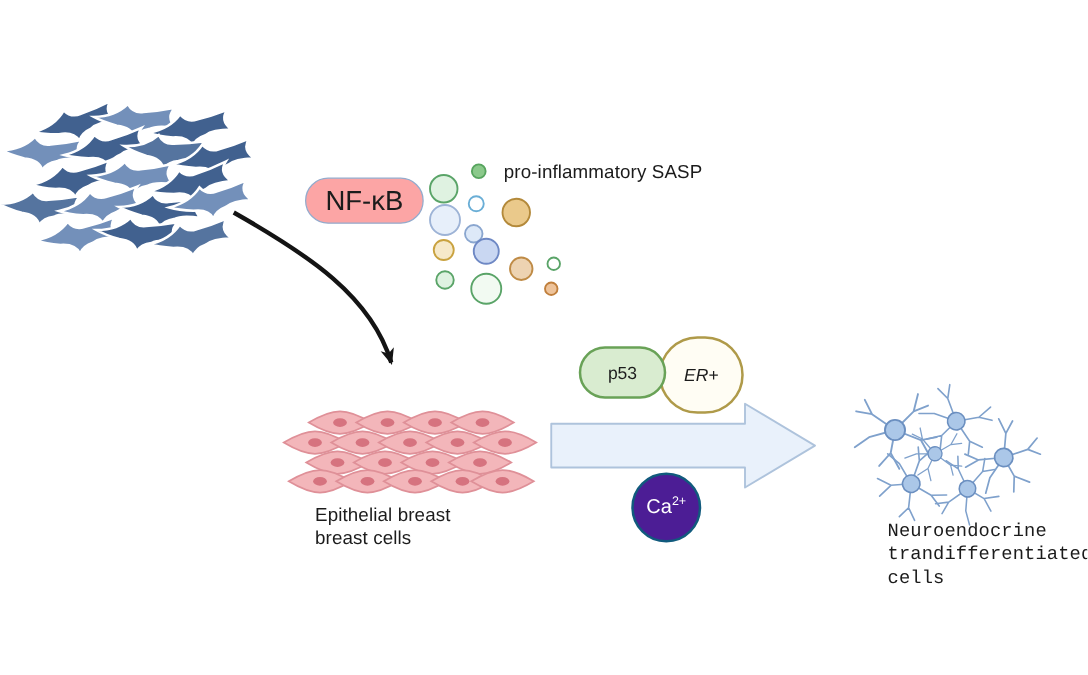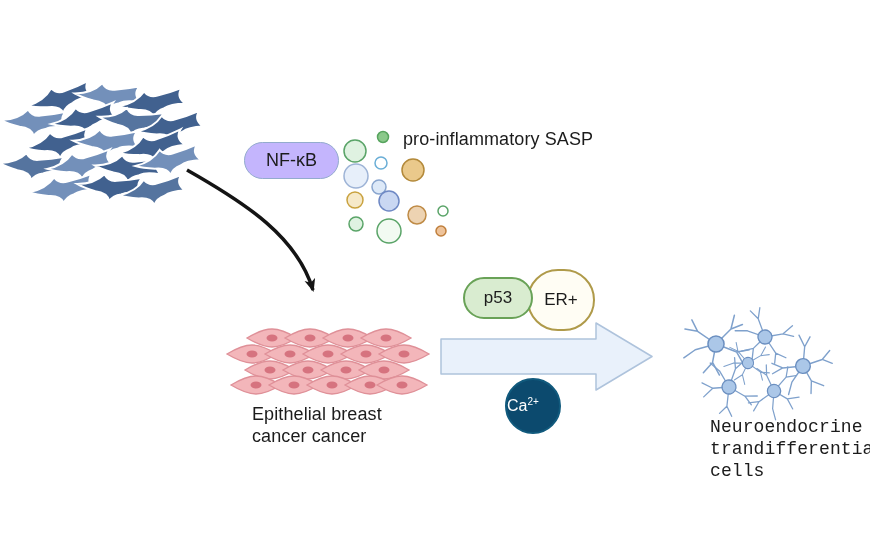--- a/index.html
+++ b/index.html
@@ -8,55 +8,55 @@
   .canvas {
     position: relative;
     width: 870px;
     height: 540px;
     background: #ffffff;
     overflow: hidden;
   }
   svg.scene { position: absolute; left: 0; top: 0; }
   .label {
     position: absolute;
-    font-size: 18px;
+    font-size: 15px;
     color: #1b1b1b;
     line-height: 1.22;
     white-space: pre-line;
     letter-spacing: 0.1px;
   }
   .pill {
     position: absolute;
     display: flex;
     align-items: center;
     justify-content: center;
     border-radius: 999px;
-    font-size: 17px;
+    font-size: 14px;
     color: #1c1c1c;
   }
   .pill-nfkb {
     left: 244px; top: 142px; width: 95px; height: 37px;
-    background: #c4b5fd; border: 1.5px solid #93abcd;
-    font-size: 18px; z-index: 2;
+    background: #fca5a5; border: 1.5px solid #93abcd;
+    font-size: 22px; z-index: 2;
   }
   .pill-p53 {
     left: 463px; top: 277px; width: 70px; height: 42px;
     background: #d9ecd0; border: 2px solid #69a257; z-index: 3;
   }
   .pill-er {
     left: 527px; top: 269px; width: 68px; height: 62px;
-    background: #fffdf4; border: 2px solid #af9a49; z-index: 2;
+    background: #fffdf4; border: 2px solid #af9a49; z-index: 2; font-style: italic;
   }
   .ca-badge {
     position: absolute;
     left: 505px; top: 378px; width: 56px; height: 56px;
     border-radius: 50%;
-    background: #0c4a6e; border: 2px solid #115a7d;
+    background: #4c1d95; border: 2px solid #115a7d;
     color: #ffffff; font-size: 16px;
-    display: flex; align-items: center; 
+    display: flex; align-items: center; justify-content: center;
     z-index: 4;
   }
   .ca-badge sup { font-size: 10px; line-height: 1; margin-top: -8px; }
 </style>
 </head>
 <body>
 
 <div class="canvas">
 
   <svg class="scene" width="870" height="540" viewBox="0 0 870 540">
@@ -149,18 +149,18 @@
   <div class="pill pill-nfkb">NF-κB</div>
   <div class="pill pill-er">ER+</div>
   <div class="pill pill-p53">p53</div>
   <div class="ca-badge">
     <span>Ca</span>
       <sup>2+</sup>
   </div>
 
   <div class="label" style="left:403px; top:129px;">pro-inflammatory SASP</div>
   <div class="label" style="left:252px; top:404px;">Epithelial breast
-cancer cancer</div>
+breast cells</div>
   <div class="label" style="left:710px; top:417px;font-family:Liberation Mono, monospace;">Neuroendocrine
 trandifferentiated
 cells</div>
 
 </div>
 
 </body></html>

